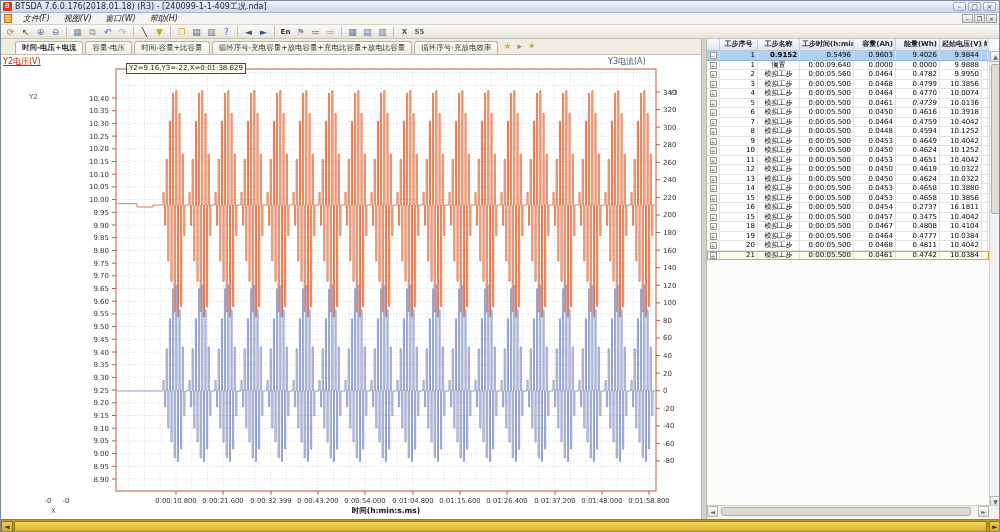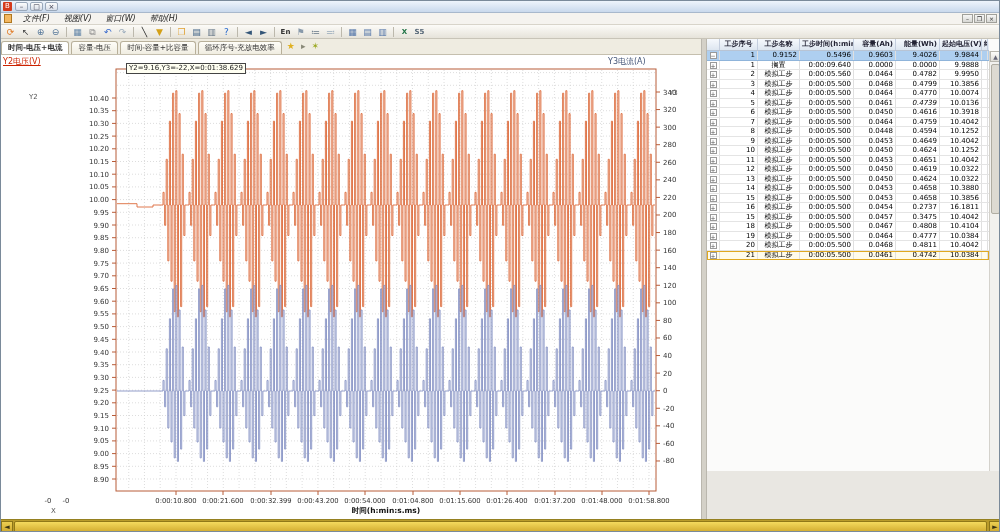--- a/index.html
+++ b/index.html
@@ -28,36 +28,36 @@
   
   .toolbar{position:absolute;left:0;top:24px;width:100%;height:14px;
     background:linear-gradient(#fcfbf8,#e6e3da);border-bottom:1px solid #c8c4b8;
     display:flex;align-items:center;padding-left:2px;}
   .tbi{width:13px;height:12px;font-size:9px;line-height:12px;text-align:center;margin:0 1px;
     border-radius:2px;}
   .tbi.txt{font-size:7px;font-weight:bold;}
   .tb-sep{width:1px;height:10px;background:#bcb8ac;margin:0 3px;}
   
   .tabbar{position:absolute;left:0;top:0;width:700px;height:16px;background:#efece1;
-    border-bottom:1px solid #c5bfae;display:flex;align-items:flex-end;font-size:7.5px;}
+    border-bottom:1px solid #c5bfae;display:flex;align-items:flex-end;padding-left:14px;font-size:7.5px;}
   .tab{height:13px;line-height:12px;padding:0 6px;margin-right:2px;white-space:nowrap;
     background:linear-gradient(#fefdf8,#f0ede1);border:1px solid #b8b09a;border-bottom:none;
     border-radius:3px 3px 0 0;color:#333;}
   .tab.active{background:#ffffff;font-weight:bold;}
   .tab-extra{height:14px;line-height:13px;font-size:9px;padding:0 3px;}
   
   .chart-panel{position:absolute;left:0;top:16px;width:700px;height:464px;background:#fff;}
   .y2-title{position:absolute;left:2px;top:1px;font-size:8px;color:#cc2200;text-decoration:underline;}
   .y3-title{position:absolute;left:607px;top:1px;font-size:8px;color:#445577;}
   .tooltip{position:absolute;left:125px;top:8px;border:1px solid #444;background:#fffff2;
     font-size:7px;line-height:9px;padding:0 2px;color:#222;}
   .splitter{position:absolute;left:700px;top:0;width:6px;height:480px;background:#d4d1c8;
     border-left:1px solid #bab7ae;border-right:1px solid #bab7ae;}
   
-  .table-panel{position:absolute;left:706px;top:0;width:294px;height:432px;background:#fbfbfa;overflow:hidden;}
+  .table-panel{position:absolute;left:706px;top:0;width:294px;height:480px;background:#fbfbfa;overflow:hidden;}
   .grid{position:absolute;left:0;top:0;width:282px;}
   .trow{display:flex;height:9.5px;border-bottom:1px solid #e4e4e4;background:#fff;}
   .trow.header{height:12px;background:linear-gradient(#f6f9fd,#dde6f0);border-bottom:1px solid #b8c4d4;
     font-weight:bold;color:#223;}
   .trow.summary{background:#aecff0;border-bottom:1px solid #8fb4da;}
   .trow.selected{background:#fffbea;outline:1px solid #e0a820;outline-offset:-1px;}
   .tcell{font-size:7px;line-height:9px;overflow:hidden;white-space:nowrap;padding:0 2px;
     border-right:1px solid #e0e0e0;flex:none;}
   .trow.header .tcell{line-height:11px;border-right:1px solid #c4cede;}
   .num{text-align:right;}
@@ -87,20 +87,21 @@
   .content{position:absolute;left:0;top:38px;width:1000px;height:480px;}
   svg text{font-family:"DejaVu Sans","Liberation Sans",sans-serif;}
 </style>
 </head>
 <body>
 
 <div class="app">
 
   <div class="titlebar">
     <div class="app-icon">B</div>
+    <div class="title-text">BTSDA 7.6.0.176(2018.01.18) (R3) - [240099-1-1-409工况.nda]</div>
     <div class="winbtns">
       <div class="winbtn">–</div>
       <div class="winbtn">□</div>
       <div class="winbtn">×</div>
     </div>
   </div>
 
   <div class="menubar">
     <div class="doc-icon"></div>
     <div id="menu-items" style="display:flex;font-style:italic;">
@@ -150,20 +151,21 @@
       <div class="tbi txt" style="color: rgb(31, 114, 68);">X</div>
       <div class="tbi txt" style="color: rgb(85, 102, 119);">S5</div>
     </div>
 
   <div class="content">
 
     <div class="tabbar" id="tabbar">
         <div class="tab active">时间-电压+电流</div>
         <div class="tab">容量-电压</div>
         <div class="tab">时间-容量+比容量</div>
+        <div class="tab">循环序号-充电容量+放电容量+充电比容量+放电比容量</div>
         <div class="tab">循环序号-充放电效率</div>
         <div class="tab-extra" style="color: rgb(224, 176, 32);">★</div>
         <div class="tab-extra" style="color: rgb(136, 136, 119);">▸</div>
         <div class="tab-extra" style="color: rgb(154, 168, 32);">✶</div>
       </div>
 
     <div class="chart-panel">
       <div class="y2-title">Y2电压(V)</div>
       <div class="y3-title">Y3电流(A)</div>
       <div class="tooltip">Y2=9.16,Y3=-22,X=0:01:38.629</div>
@@ -392,21 +394,21 @@
             <div class="tcell num" style="width: 42px;">容量(Ah)</div>
             <div class="tcell num" style="width: 44px;">能量(Wh)</div>
             <div class="tcell num" style="width: 42px;">起始电压(V)</div>
             <div class="tcell num" style="width: 6px;">终</div>
           </div>
           <div class="trow summary">
             <div class="tcell ctr" style="width: 13px;">
               <div class="expbox">−</div>
             </div>
             <div class="tcell num" style="width: 38px;">1</div>
-            <div class="tcell num" style="width: 42px;">0.9152</div>
+            <div class="tcell num" style="width: 42px; font-weight: bold;">0.9152</div>
             <div class="tcell num" style="width: 54px;">0.5496</div>
             <div class="tcell num" style="width: 42px;">0.9603</div>
             <div class="tcell num" style="width: 44px;">9.4026</div>
             <div class="tcell num" style="width: 42px;">9.9844</div>
             <div class="tcell " style="width: 6px;"></div>
           </div>
           <div class="trow">
             <div class="tcell ctr" style="width: 13px;">
               <div class="expbox">+</div>
             </div>

